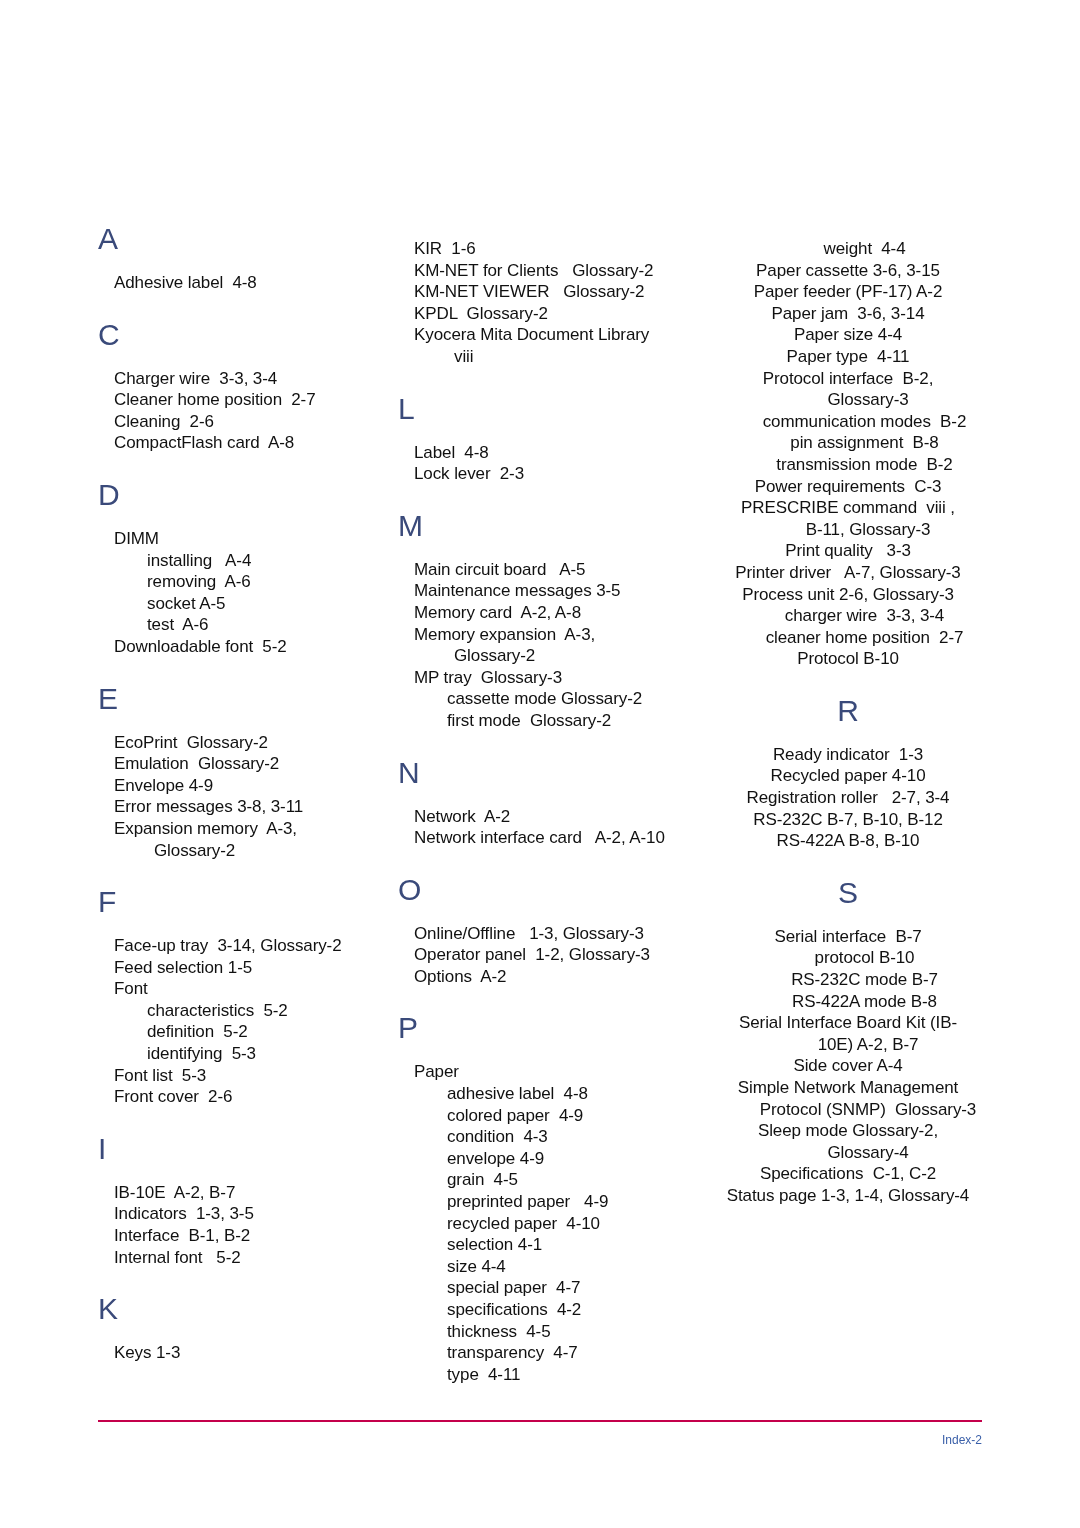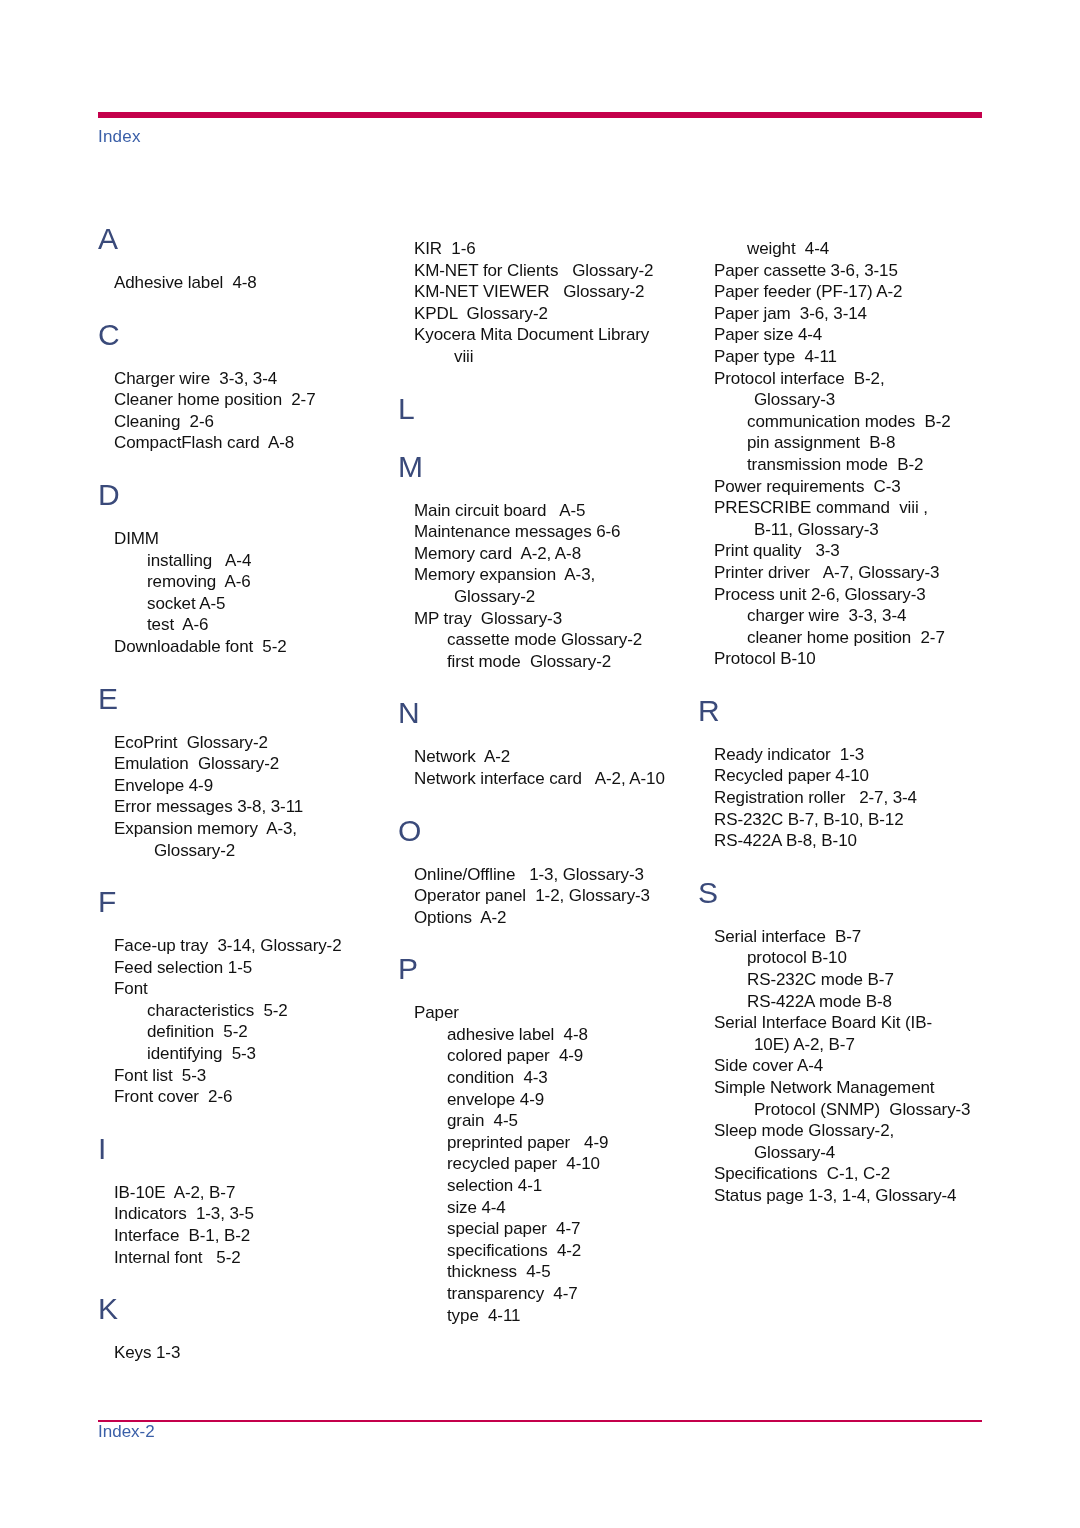--- a/index.html
+++ b/index.html
@@ -49,20 +49,21 @@
     display: flex;
     align-items: flex-start;
   }
   .col {
     width: 300px;
     flex: 0 0 300px;
   }
   .col.col-3 {
     width: 300px;
     flex: 0 0 300px;
+    text-align: center;
   }
 
   .letter {
     font-size: 30px;
     line-height: 34px;
     color: #3A4A7A;
     font-weight: 400;
     margin: 0;
     padding: 0;
     height: 34px;
@@ -100,35 +101,32 @@
     left: 98px;
     top: 1420px;
     width: 884px;
   }
   .footer-rule {
     width: 100%;
     height: 2px;
     background: #C4004B;
   }
   .footer-label {
-    text-align: left;
-    font-size: 17px;
+    margin-top: 8px;
+    text-align: right;
+    font-size: 12px;
     color: #3A5FA8;
     line-height: 20px;
   }
 </style>
 </head>
 <body>
 
 <div class="page">
 
-  <div class="header">
-    <div class="header-rule" style="background: rgb(196, 0, 75);"></div>
-    <div class="header-label" style="color: rgb(58, 95, 168);">Index</div>
-  </div>
 
   <div class="columns" id="columns-root">
       <div class="col col-1">
         <div class="letter-block first">
           <div class="letter" style="color: rgb(58, 74, 122);">A</div>
         </div>
         <div class="entries">
           <div class="entry">Adhesive label  4-8</div>
         </div>
         <div class="letter-block">
@@ -196,26 +194,30 @@
           <div class="entry">KIR  1-6</div>
           <div class="entry">KM-NET for Clients   Glossary-2</div>
           <div class="entry">KM-NET VIEWER   Glossary-2</div>
           <div class="entry">KPDL  Glossary-2</div>
           <div class="entry">Kyocera Mita Document Library</div>
           <div class="entry cont">viii</div>
         </div>
         <div class="letter-block">
           <div class="letter" style="color: rgb(58, 74, 122);">L</div>
         </div>
+        <div class="entries">
+          <div class="entry">Label  4-8</div>
+          <div class="entry">Lock lever  2-3</div>
+        </div>
         <div class="letter-block">
           <div class="letter" style="color: rgb(58, 74, 122);">M</div>
         </div>
         <div class="entries">
           <div class="entry">Main circuit board   A-5</div>
-          <div class="entry">Maintenance messages 6-6</div>
+          <div class="entry">Maintenance messages 3-5</div>
           <div class="entry">Memory card  A-2, A-8</div>
           <div class="entry">Memory expansion  A-3,</div>
           <div class="entry cont">Glossary-2</div>
           <div class="entry">MP tray  Glossary-3</div>
           <div class="entry sub">cassette mode Glossary-2</div>
           <div class="entry sub">first mode  Glossary-2</div>
         </div>
         <div class="letter-block">
           <div class="letter" style="color: rgb(58, 74, 122);">N</div>
         </div>

